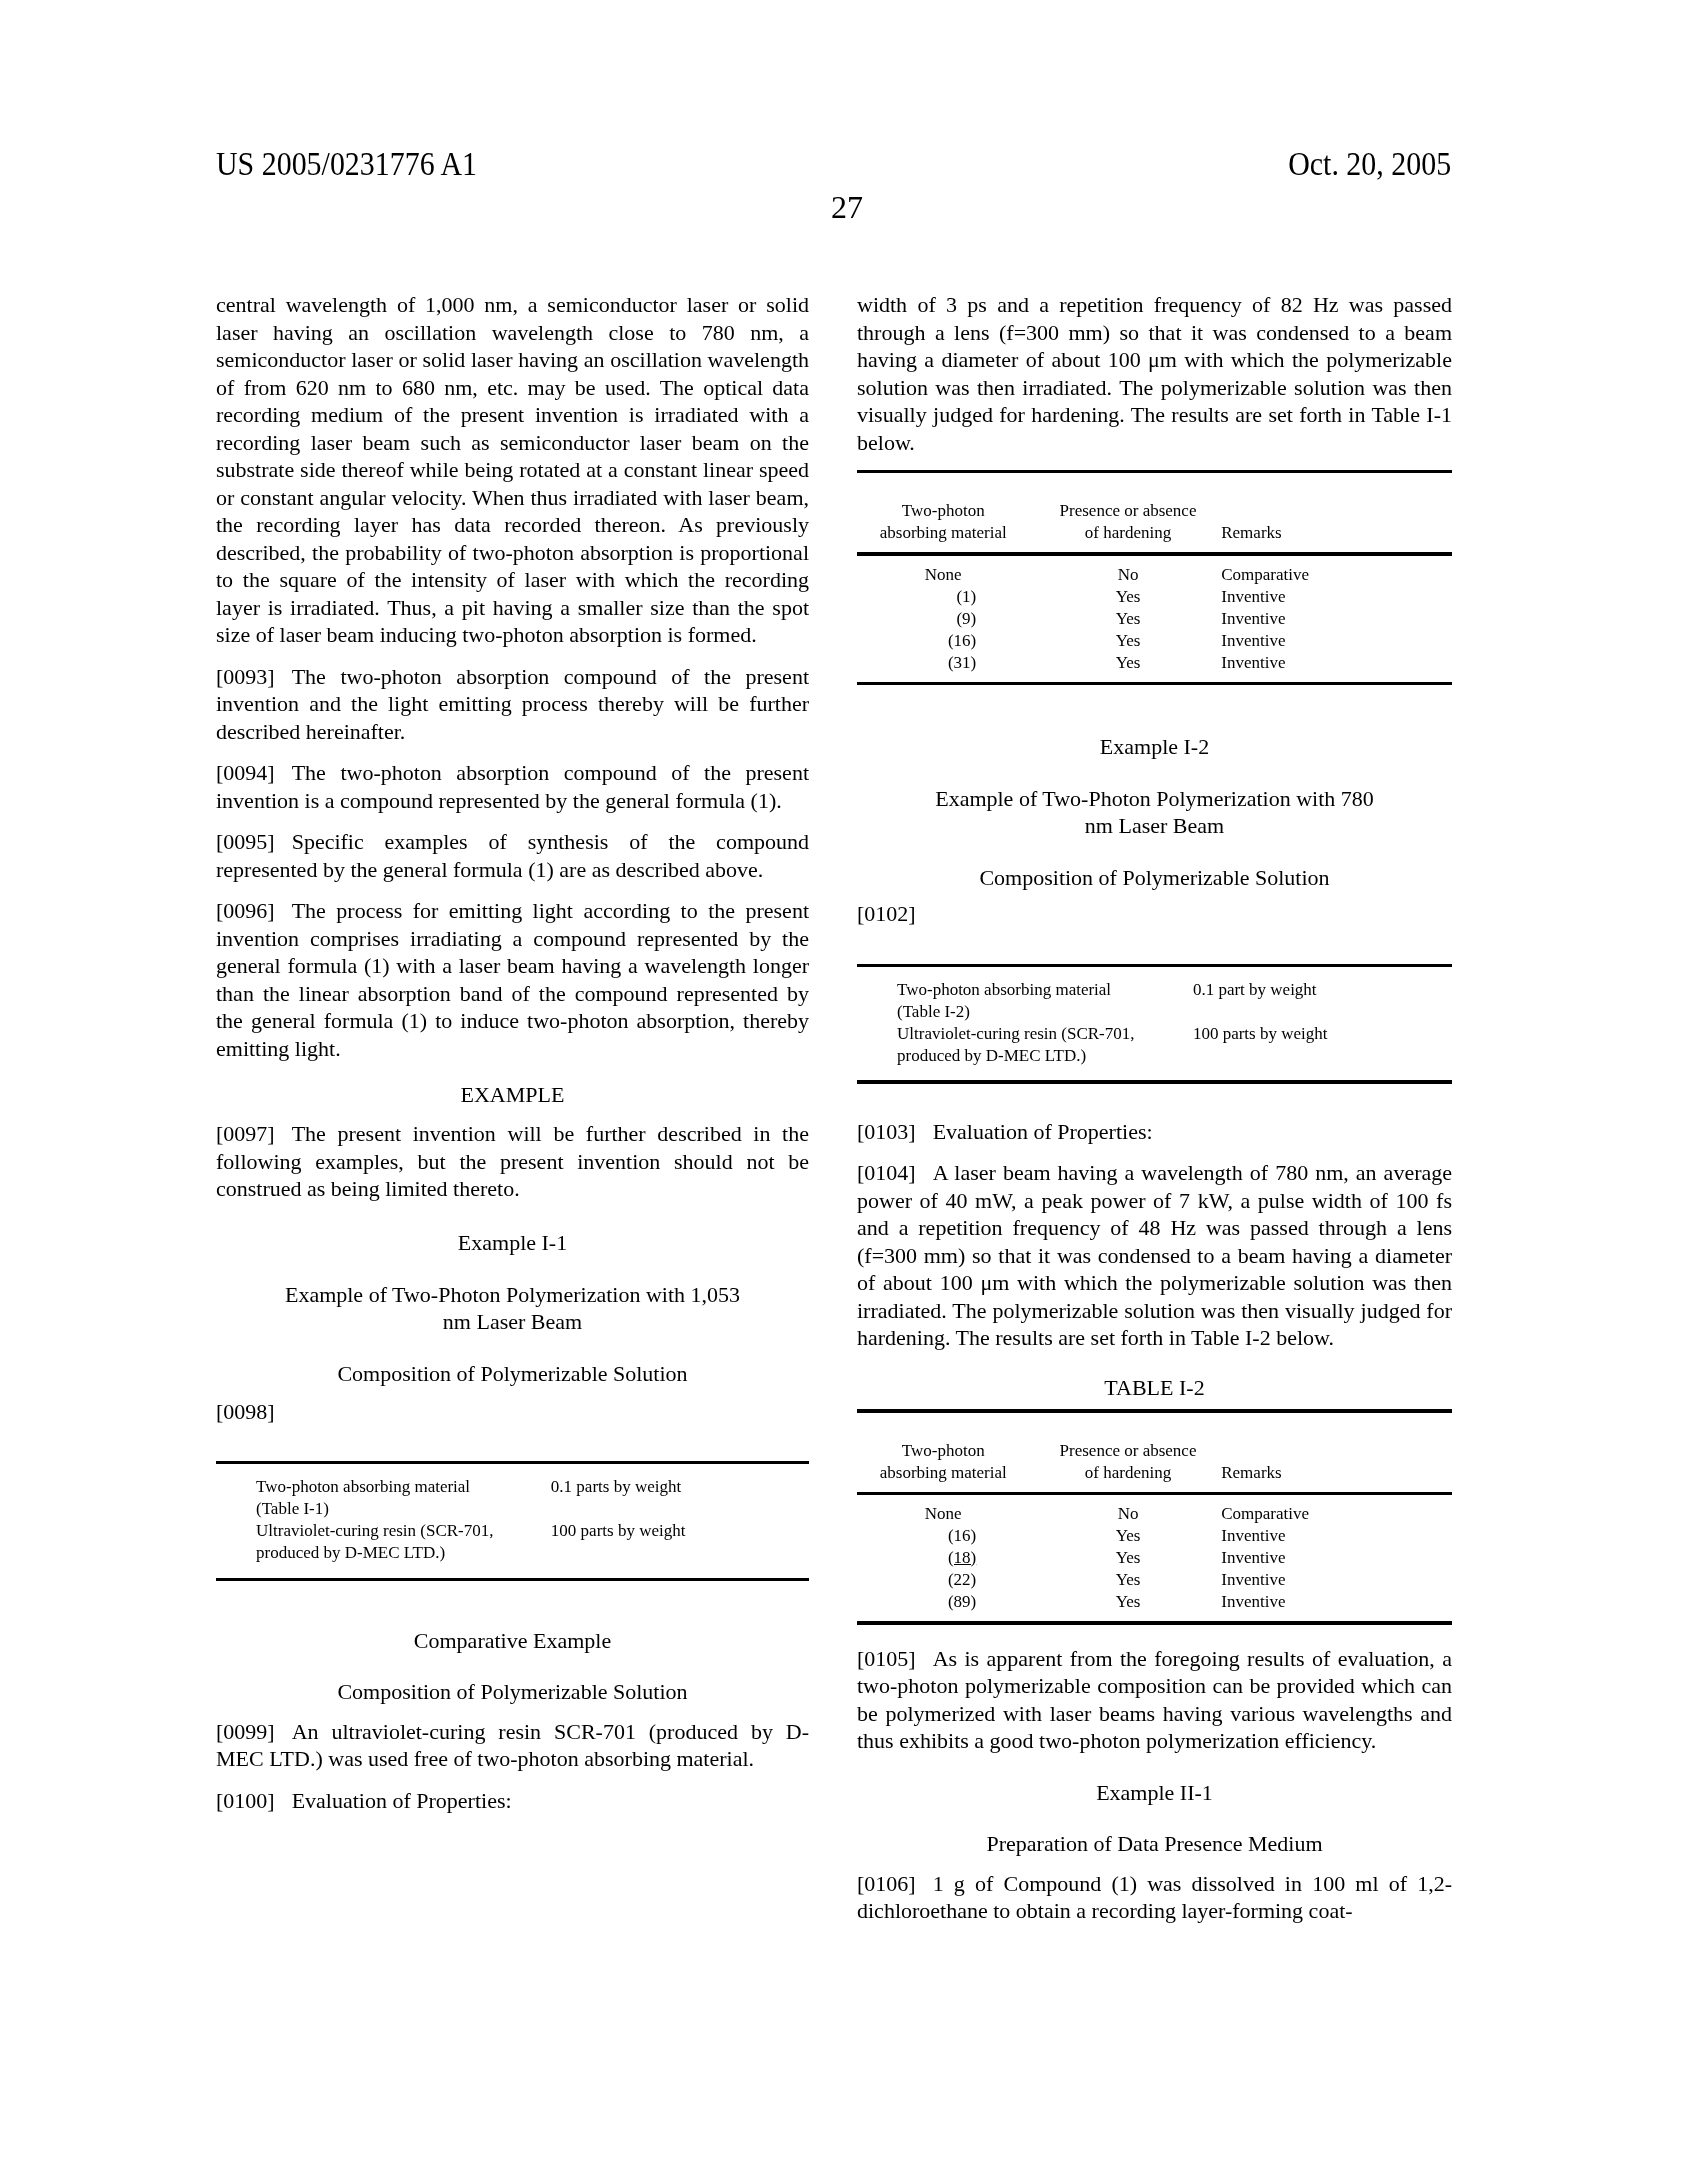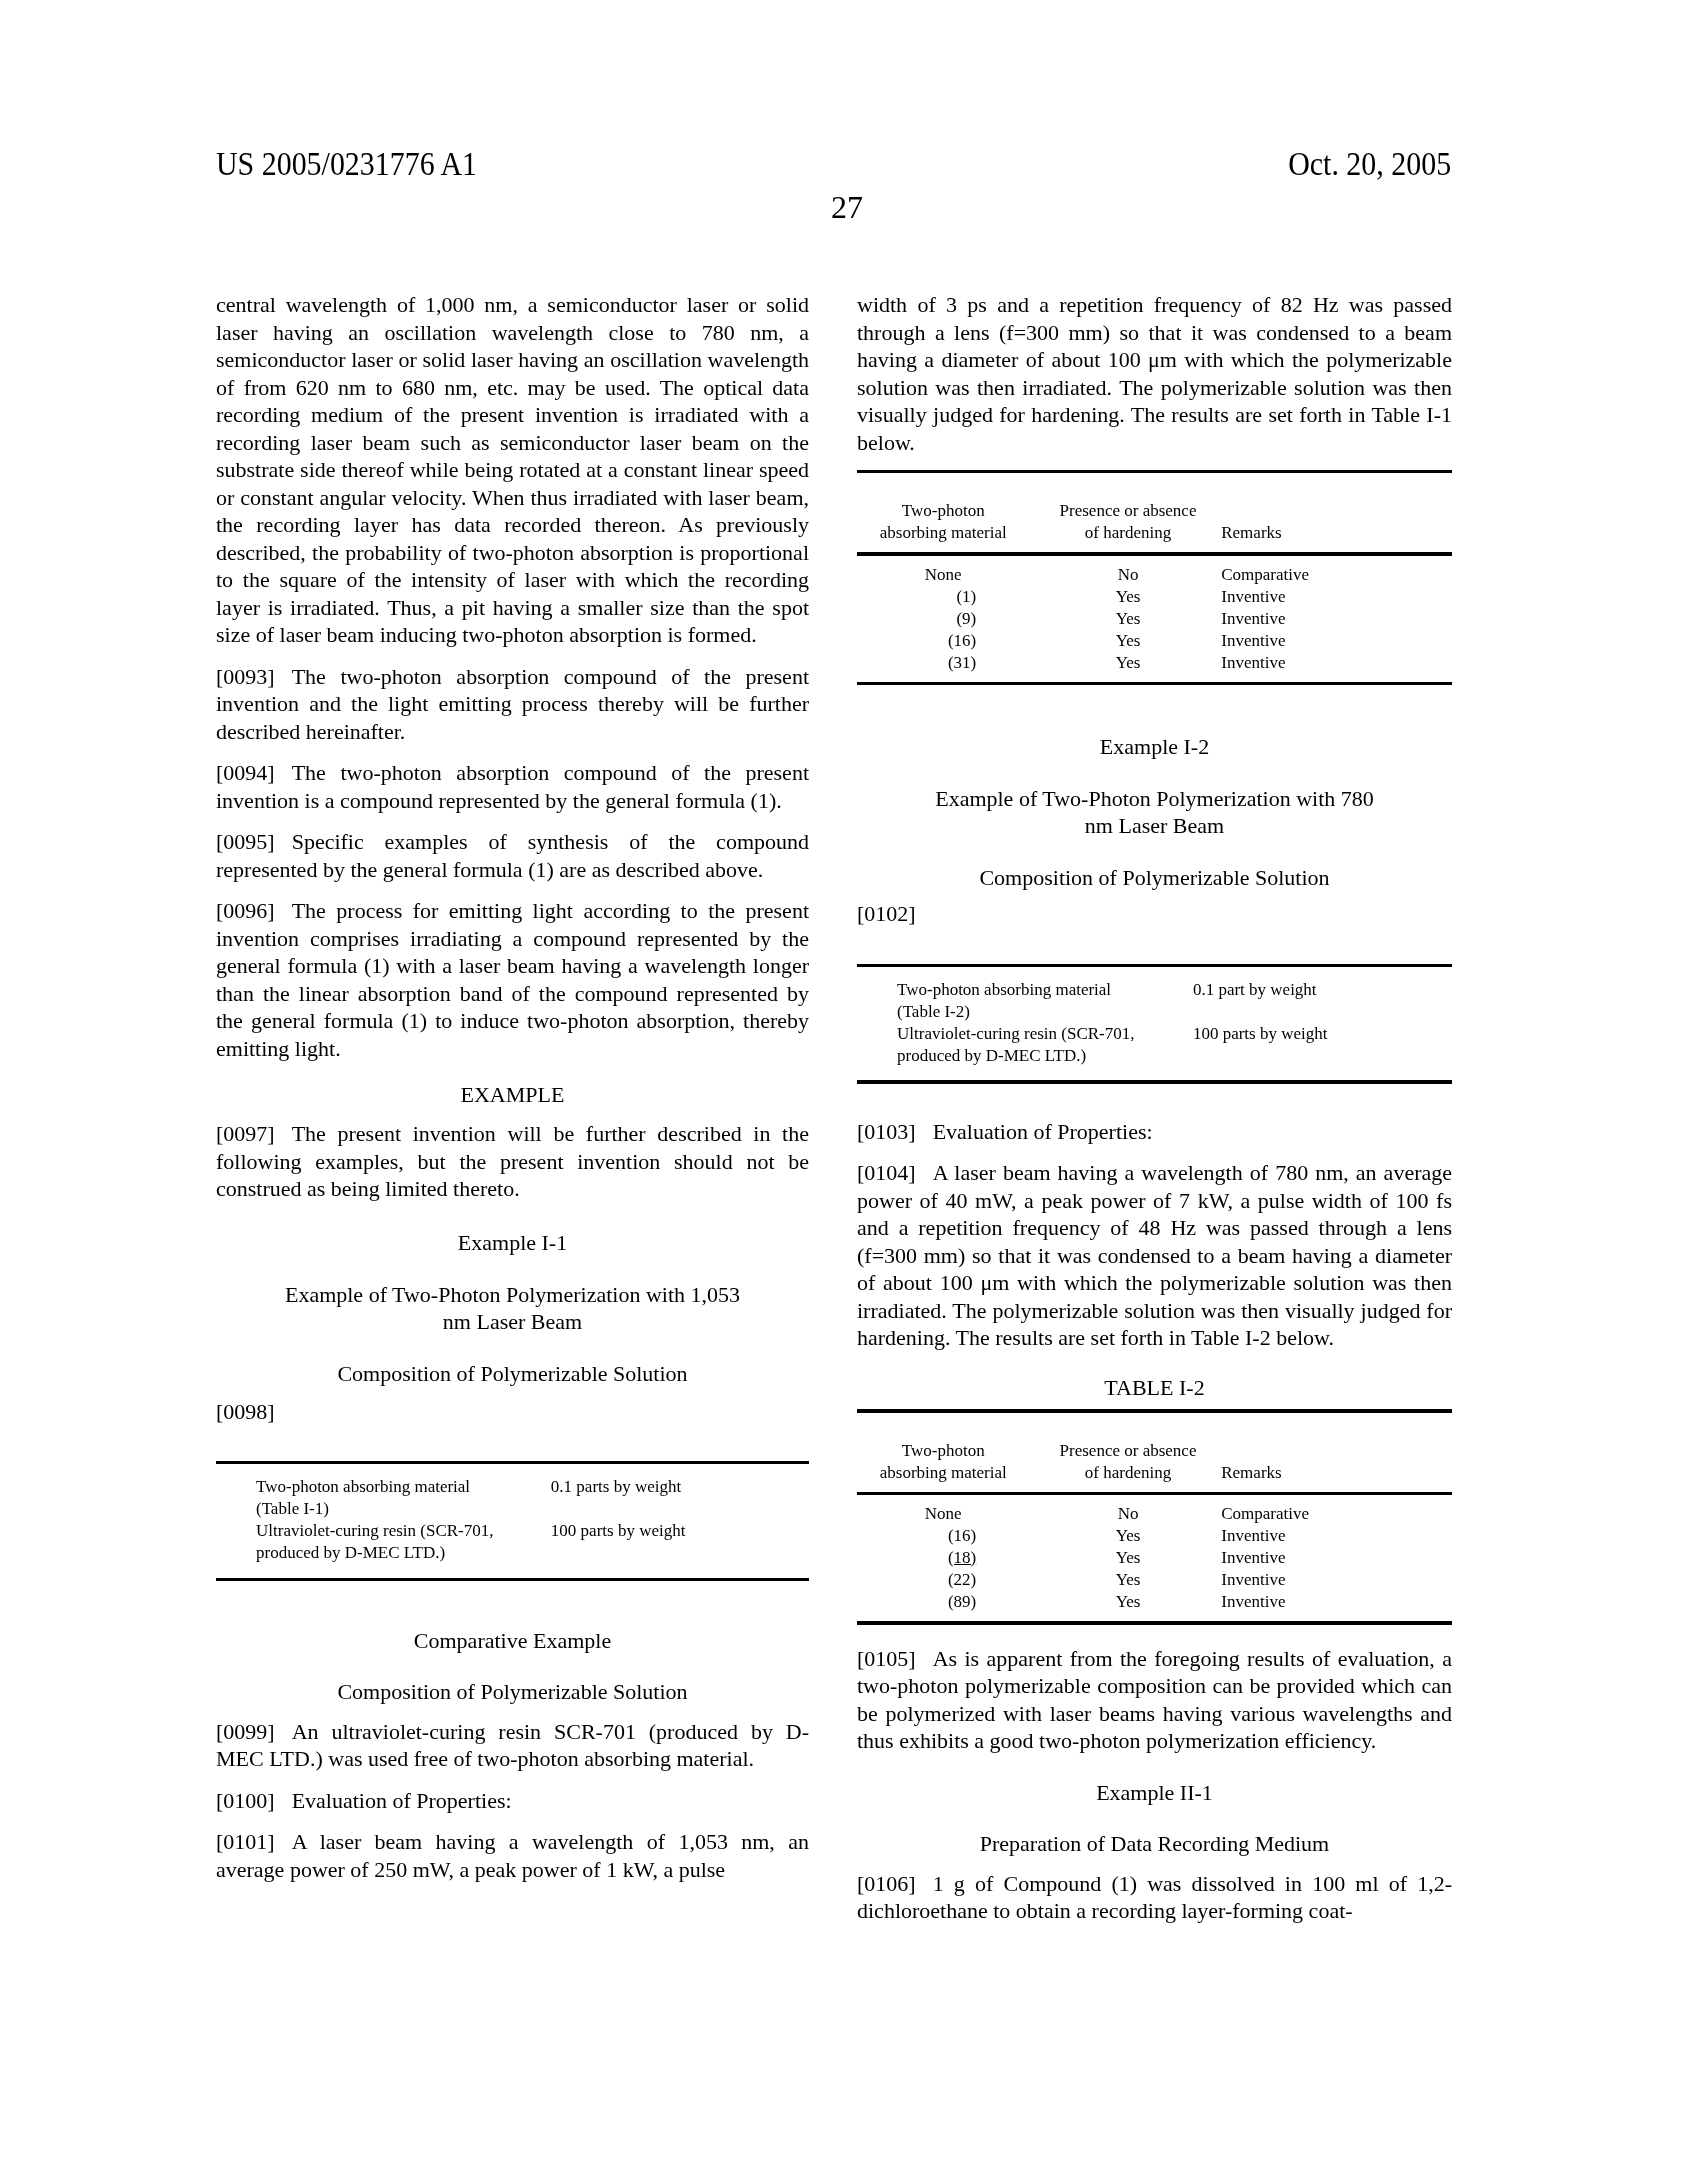--- a/index.html
+++ b/index.html
@@ -71,21 +71,20 @@
     </tr>
   </tbody>
     </table>
   <div class="rule"></div>
 
   <p class="heading" style="margin-top:46px;">Comparative Example</p>
   <p class="heading" style="margin-top:24px;margin-bottom:12px;">Composition of Polymerizable Solution</p>
 
   <p class="para"><span class="pnum">[0099]</span><span>An ultraviolet-curing resin SCR-701 (produced by D-MEC LTD.) was used free of two-photon absorbing material.</span></p>
   <p class="para"><span class="pnum">[0100]</span><span>Evaluation of Properties:</span></p>
-  <p class="para"><span class="pnum">[0101]</span><span>A laser beam having a wavelength of 1,053 nm, an average power of 250 mW, a peak power of 1 kW, a pulse</span></p>
 </div>
 
 <div id="col-right" class="col">
   <p class="para">width of 3 ps and a repetition frequency of 82 Hz was passed through a lens (f=300 mm) so that it was condensed to a beam having a diameter of about 100 μm with which the polymerizable solution was then irradiated. The polymeriz­able solution was then visually judged for hardening. The results are set forth in Table I-1 below.</p>
 
   <div class="rule"></div>
   <table class="res">
     <thead>
       <tr>
         <th class="c1"><span>Two-photon</span><br><span>absorbing material</span></th>
@@ -193,17 +192,17 @@
           <td class="c2">Yes</td>
           <td class="c3">Inventive</td>
         </tr>
       </tbody>
   </table>
   <div class="rule" style="margin-top:-2px;"></div>
 
   <p class="para" style="margin-top:20px;"><span class="pnum">[0105]</span><span>As is apparent from the foregoing results of evalu­ation, a two-photon polymerizable composition can be pro­vided which can be polymerized with laser beams having various wavelengths and thus exhibits a good two-photon polymerization efficiency.</span></p>
 
   <p class="heading" style="margin-top:24px;">Example II-1</p>
-  <p class="heading" style="margin-top:24px;margin-bottom:12px;">Preparation of Data Recording Medium</p>
+  <p class="heading" style="margin-top:24px;margin-bottom:12px;">Preparation of Data Presence Medium</p>
 
   <p class="para"><span class="pnum">[0106]</span><span>1 g of Compound (1) was dissolved in 100 ml of 1,2-dichloroethane to obtain a recording layer-forming coat-</span></p>
 </div>
 
 
 </body></html>

